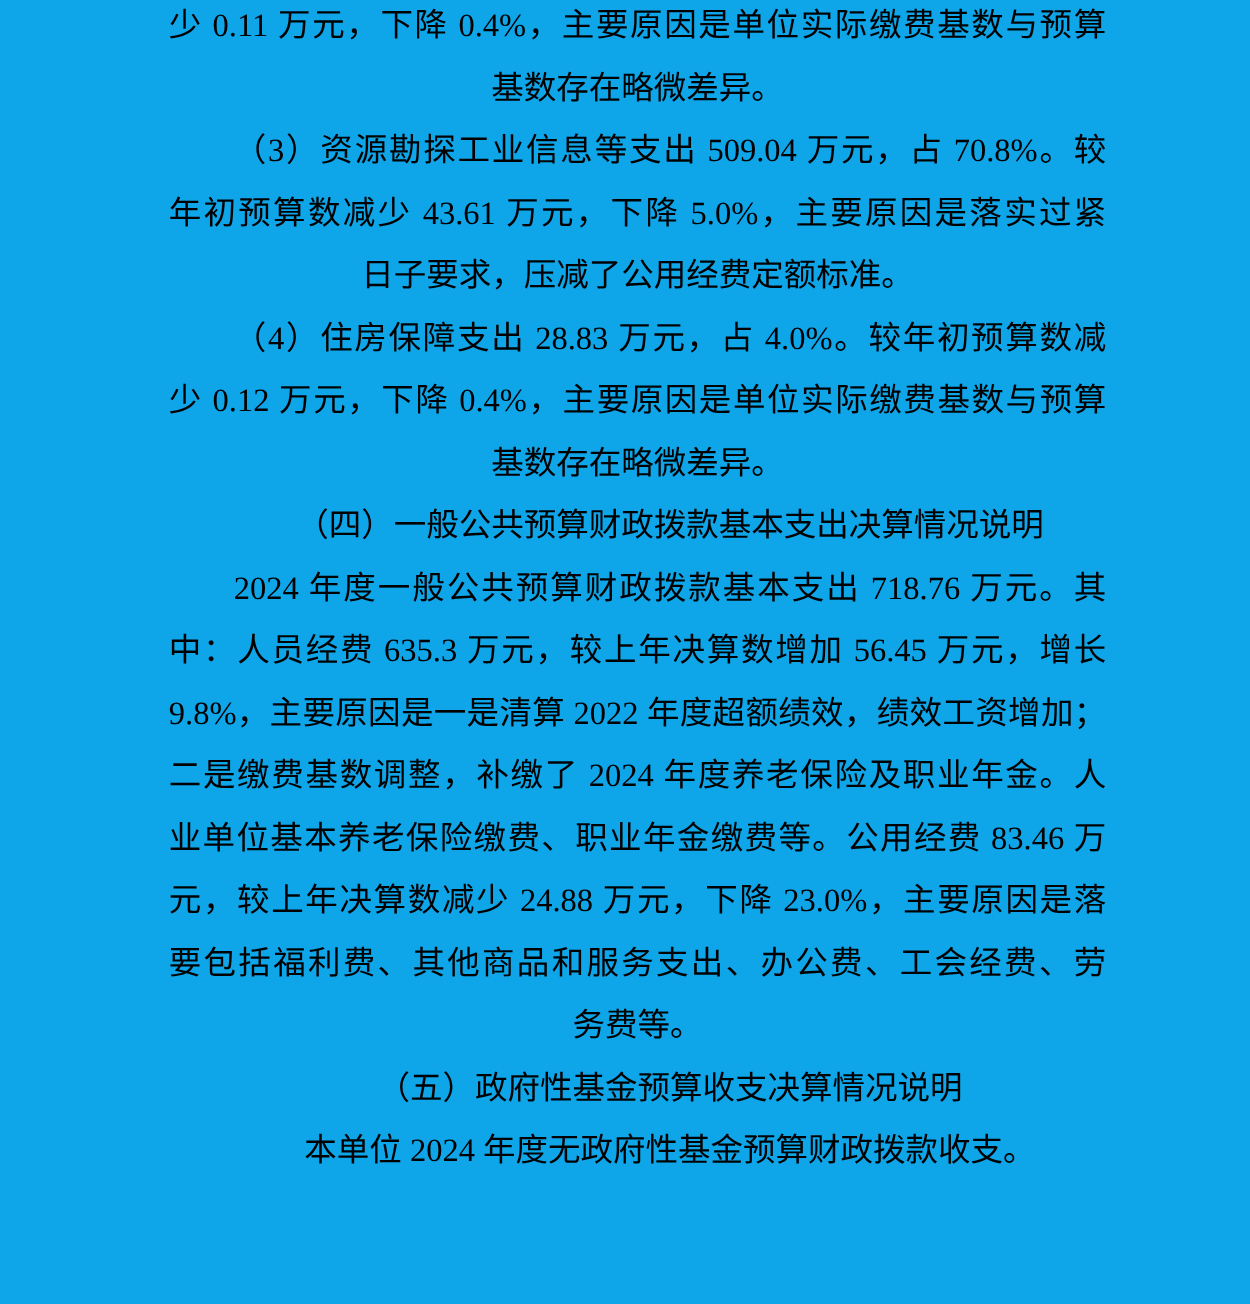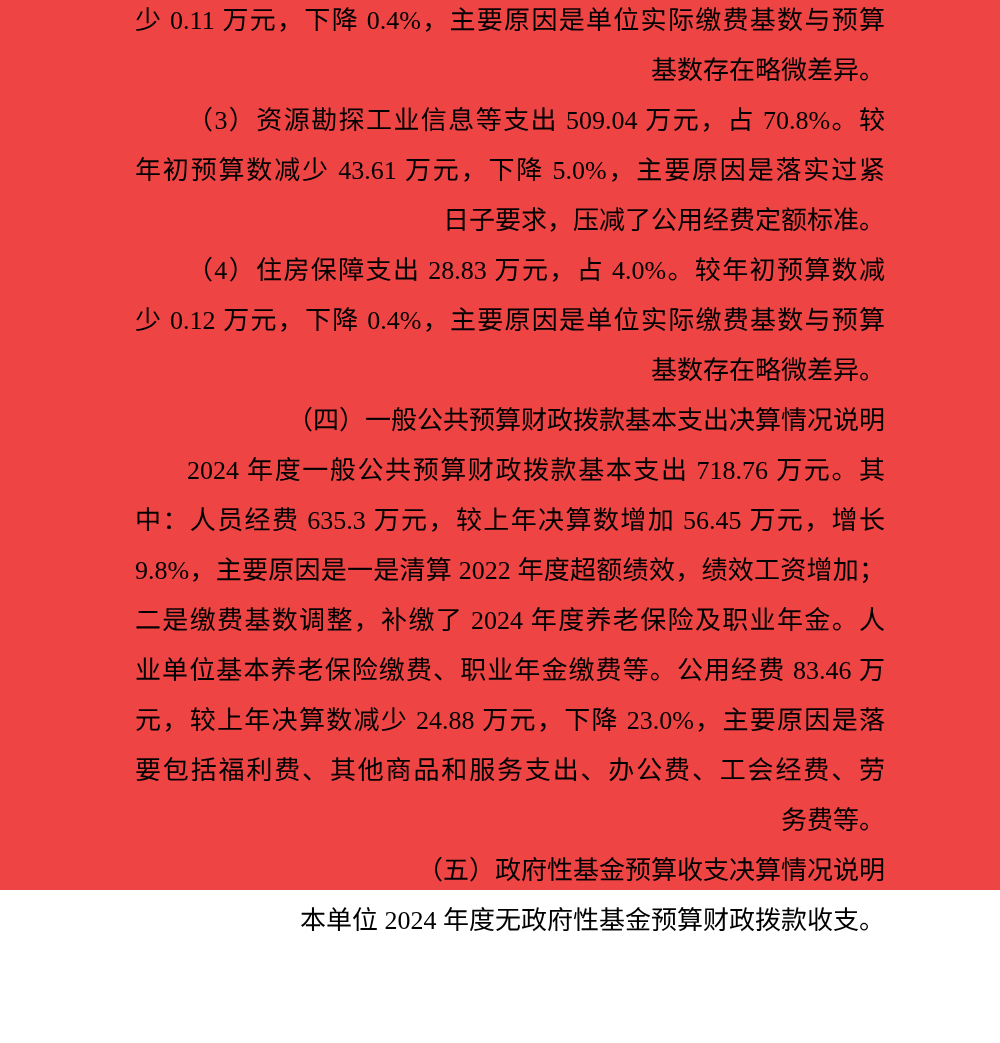--- a/index.html
+++ b/index.html
@@ -10,36 +10,36 @@
   body {
     width: 1000px;
     height: 1043px;
     background: #ffffff;
     overflow: hidden;
     font-family: "Liberation Serif", "DejaVu Serif", serif;
   }
   .page {
     position: relative;
     width: 1000px;
-    height: 890px;
-    background: #ef4444;
+    height: 1043px;
+    background: #0ea5e9;
   }
   .doc-body {
     position: absolute;
     left: 135px;
     top: -4px;
     width: 750px;
     color: #000000;
     font-size: 26px;
     line-height: 50px;
   }
   .line {
     height: 50px;
     white-space: nowrap;
-    text-align: right;
+    text-align: center;
   }
   
   .line.full {
     white-space: normal;
     text-align: justify;
     text-align-last: justify;
     text-justify: inter-character;
   }
   .line.indent {
     text-indent: 2em;

